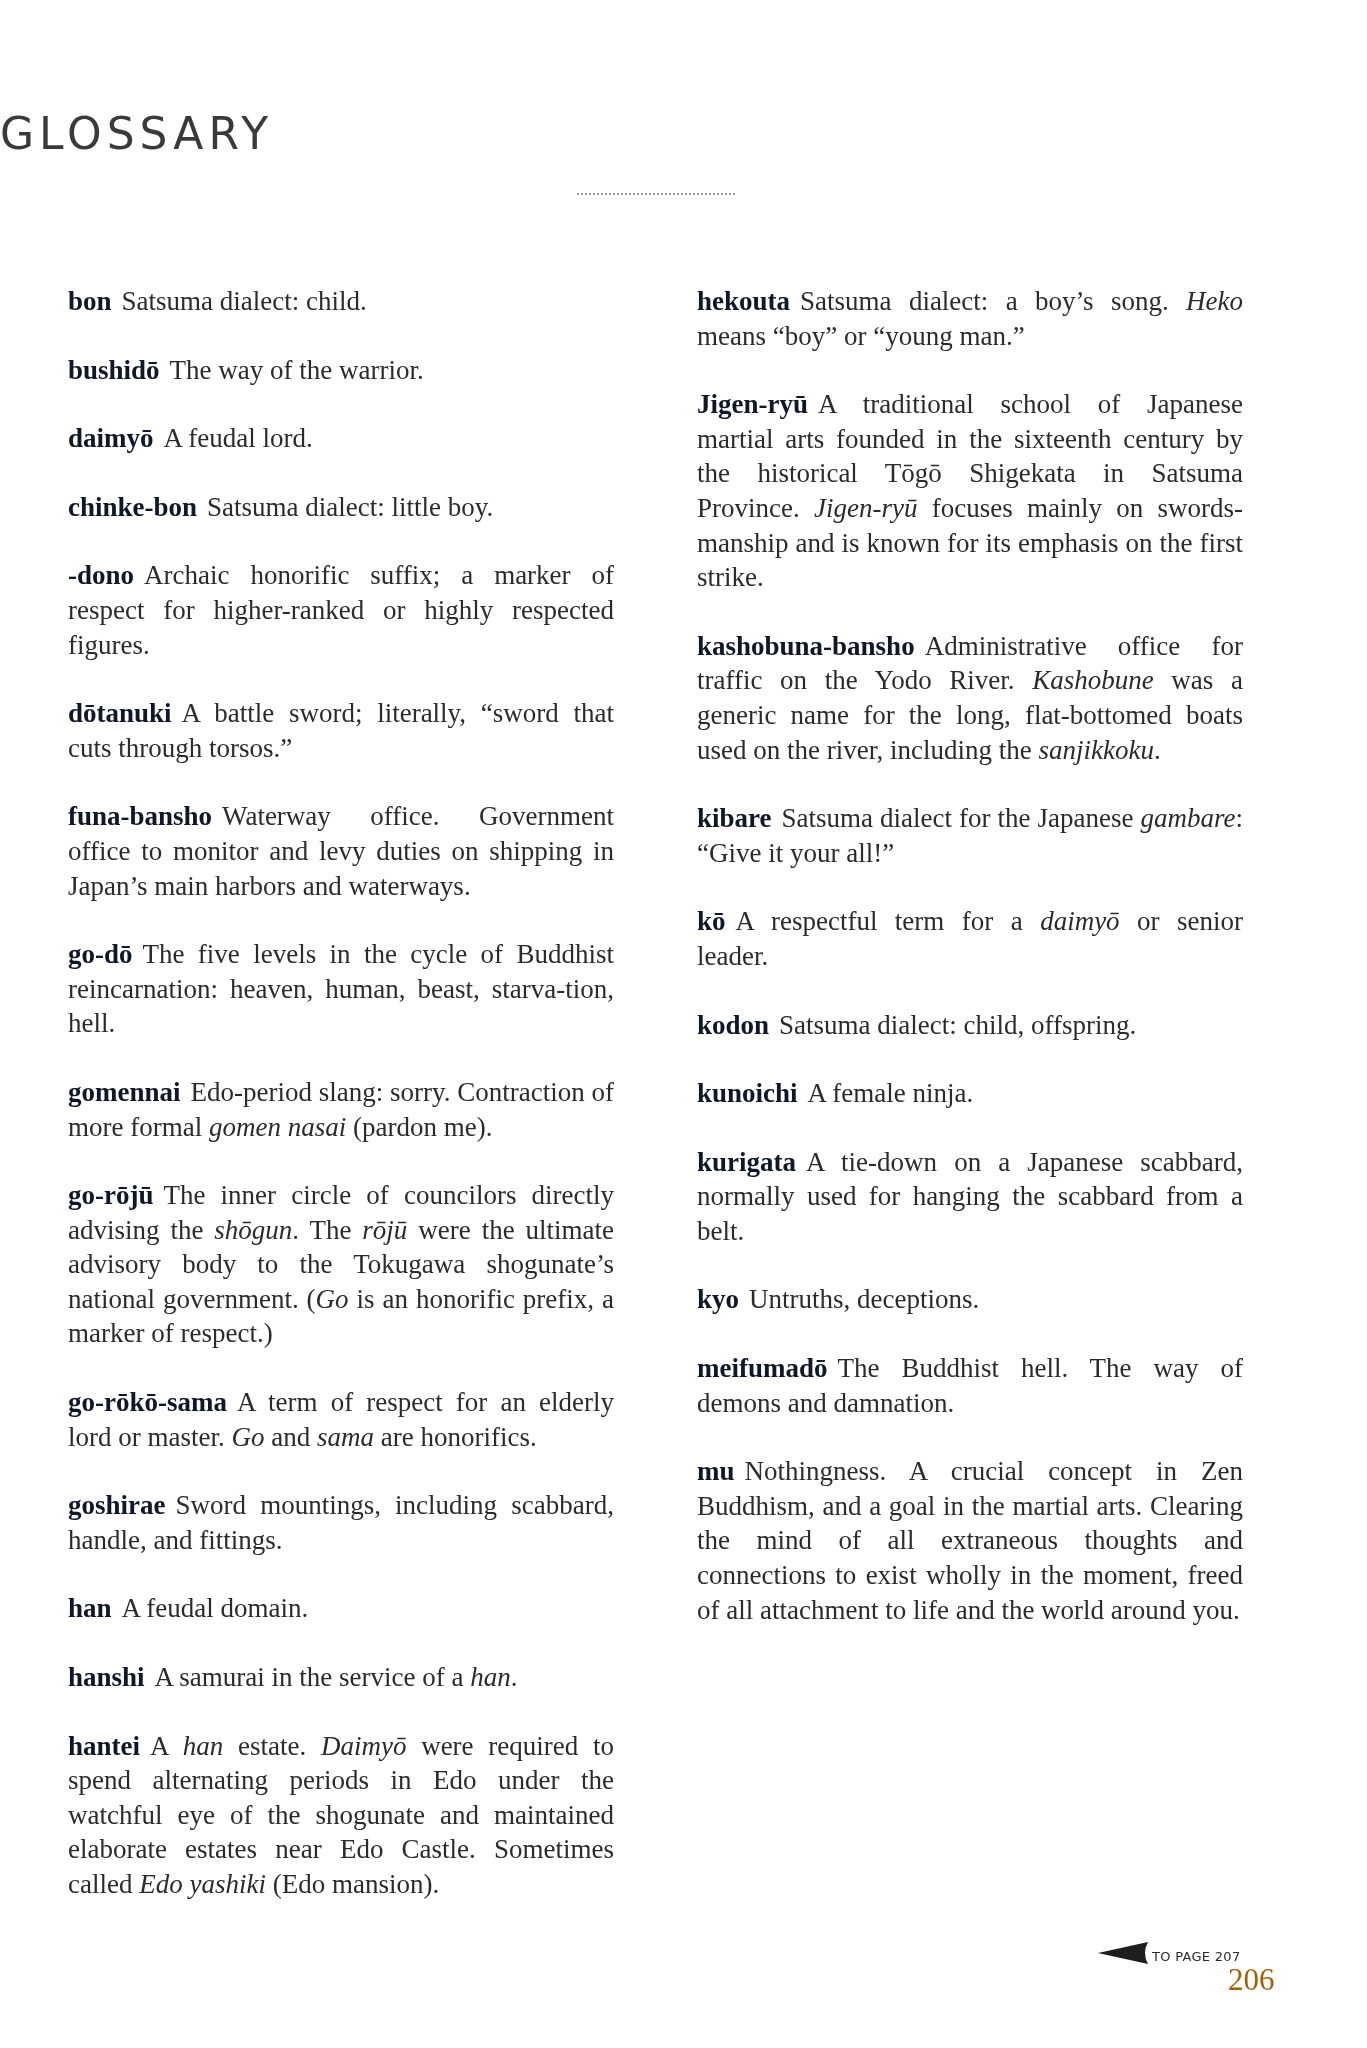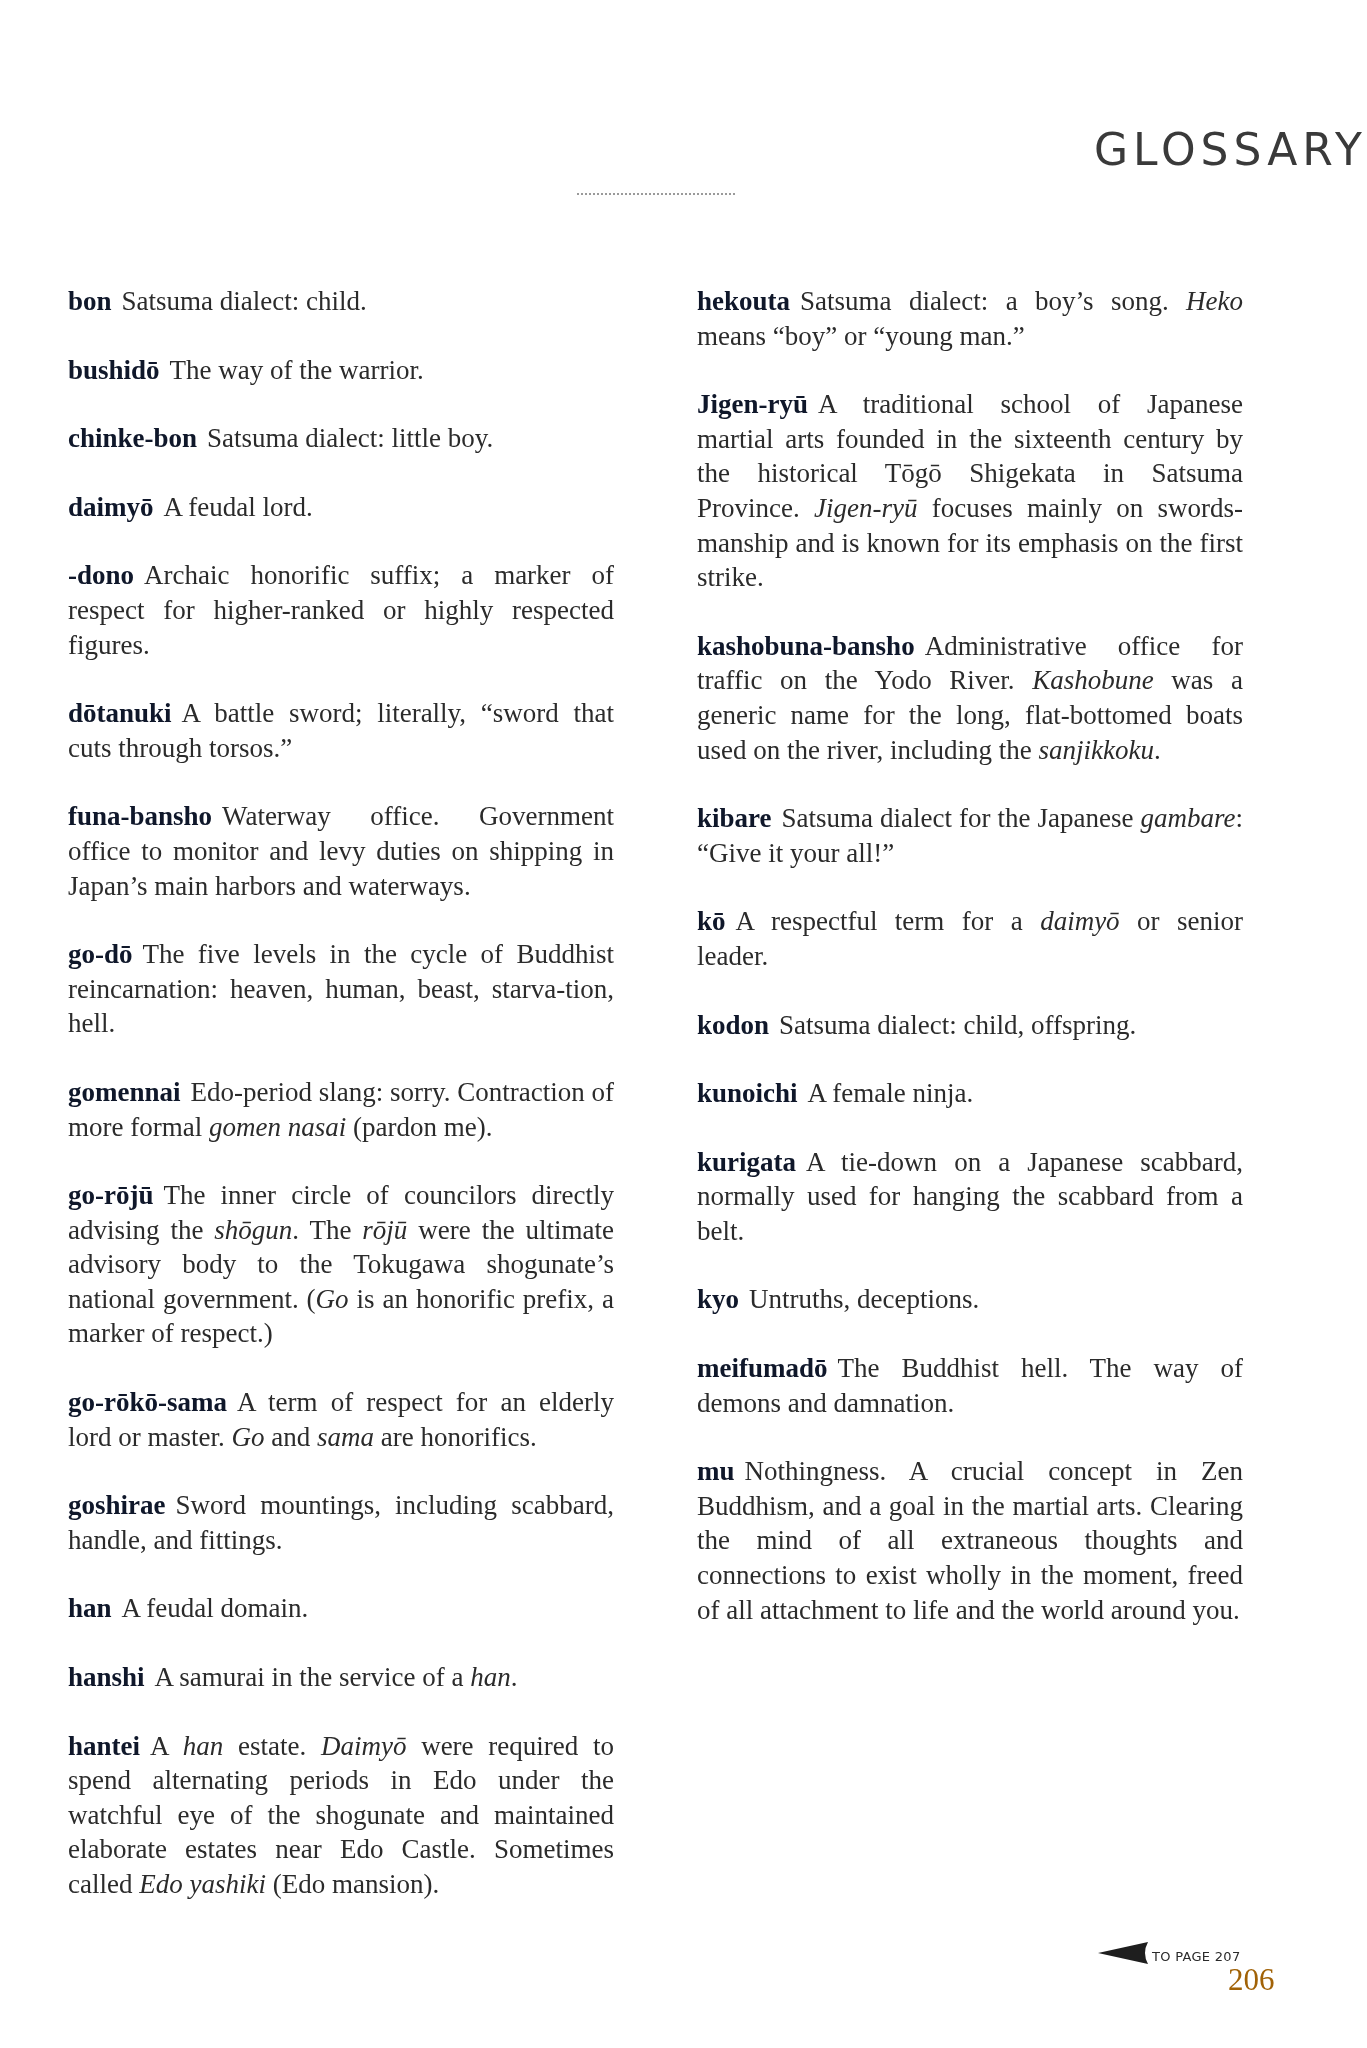--- a/index.html
+++ b/index.html
@@ -1,18 +1,18 @@
 <!DOCTYPE html>
 <html><head>
 <meta charset="utf-8">
 <style>
   html, body { margin:0; padding:0; background:#ffffff; }
   body { width:1367px; height:2048px; position:relative; overflow:hidden;
          font-family: "Liberation Serif", "DejaVu Serif", serif; color:#2b2b2b; }
-  .title { position:absolute; top:124px; left:0; width:1367px; text-align:right;
+  .title { position:absolute; top:108px; left:0; width:1367px; text-align:left;
            font-family:"DejaVu Sans", "Liberation Sans", sans-serif; font-size:44px;
            letter-spacing:5px; color:#3a3a3a; font-weight:normal; }
   .rule { position:absolute; top:193px; left:577px; width:158px; height:0;
           border-top:2px dotted #9a9a9a; }
   .col { position:absolute; top:284px; width:546px; }
   .col.left { left:68px; }
   .col.right { left:697px; }
   .entry { font-size:27px; line-height:34.6px; text-align:justify; margin:0 0 34px 0;
            hyphens:manual; }
   .term { font-weight:bold; color:#0f172a; margin-right:10px; }
@@ -25,22 +25,22 @@
 </style>
 </head>
 <body>
 
 <div class="title">GLOSSARY</div>
 <div class="rule"></div>
 
 <div class="col left">
     <p class="entry"><span class="term">bon</span><span>Satsuma dialect: child.</span></p>
     <p class="entry"><span class="term">bushidō</span><span>The way of the warrior.</span></p>
+    <p class="entry"><span class="term">daimyō</span><span>A feudal lord.</span></p>
     <p class="entry"><span class="term">chinke-bon</span><span>Satsuma dialect: little boy.</span></p>
-    <p class="entry"><span class="term">daimyō</span><span>A feudal lord.</span></p>
     <p class="entry"><span class="term">-dono</span><span>Archaic honorific suffix; a marker of respect for higher-ranked or highly respected figures.</span></p>
     <p class="entry"><span class="term">dōtanuki</span><span>A battle sword; literally, “sword that cuts through torsos.”</span></p>
     <p class="entry"><span class="term">funa-bansho</span><span>Waterway office. Government office to monitor and levy duties on shipping in Japan’s main harbors and waterways.</span></p>
     <p class="entry"><span class="term">go-dō</span><span>The five levels in the cycle of Buddhist reincarnation: heaven, human, beast, starva-­tion, hell.</span></p>
     <p class="entry"><span class="term">gomennai</span><span>Edo-period slang: sorry. Contrac­tion of more formal </span><span class="it">gomen nasai</span><span> (pardon me).</span></p>
     <p class="entry"><span class="term">go-rōjū</span><span>The inner circle of councilors directly advising the </span><span class="it">shōgun</span><span>. The </span><span class="it">rōjū</span><span> were the ultimate advisory body to the Tokugawa shogunate’s national government. (</span><span class="it">Go</span><span> is an honorific prefix, a marker of respect.)</span></p>
     <p class="entry"><span class="term">go-rōkō-sama</span><span>A term of respect for an elderly lord or master. </span><span class="it">Go</span><span> and </span><span class="it">sama</span><span> are honorifics.</span></p>
     <p class="entry"><span class="term">goshirae</span><span>Sword mountings, including scab­bard, handle, and fittings.</span></p>
     <p class="entry"><span class="term">han</span><span>A feudal domain.</span></p>
     <p class="entry"><span class="term">hanshi</span><span>A samurai in the service of a </span><span class="it">han</span><span>.</span></p>

